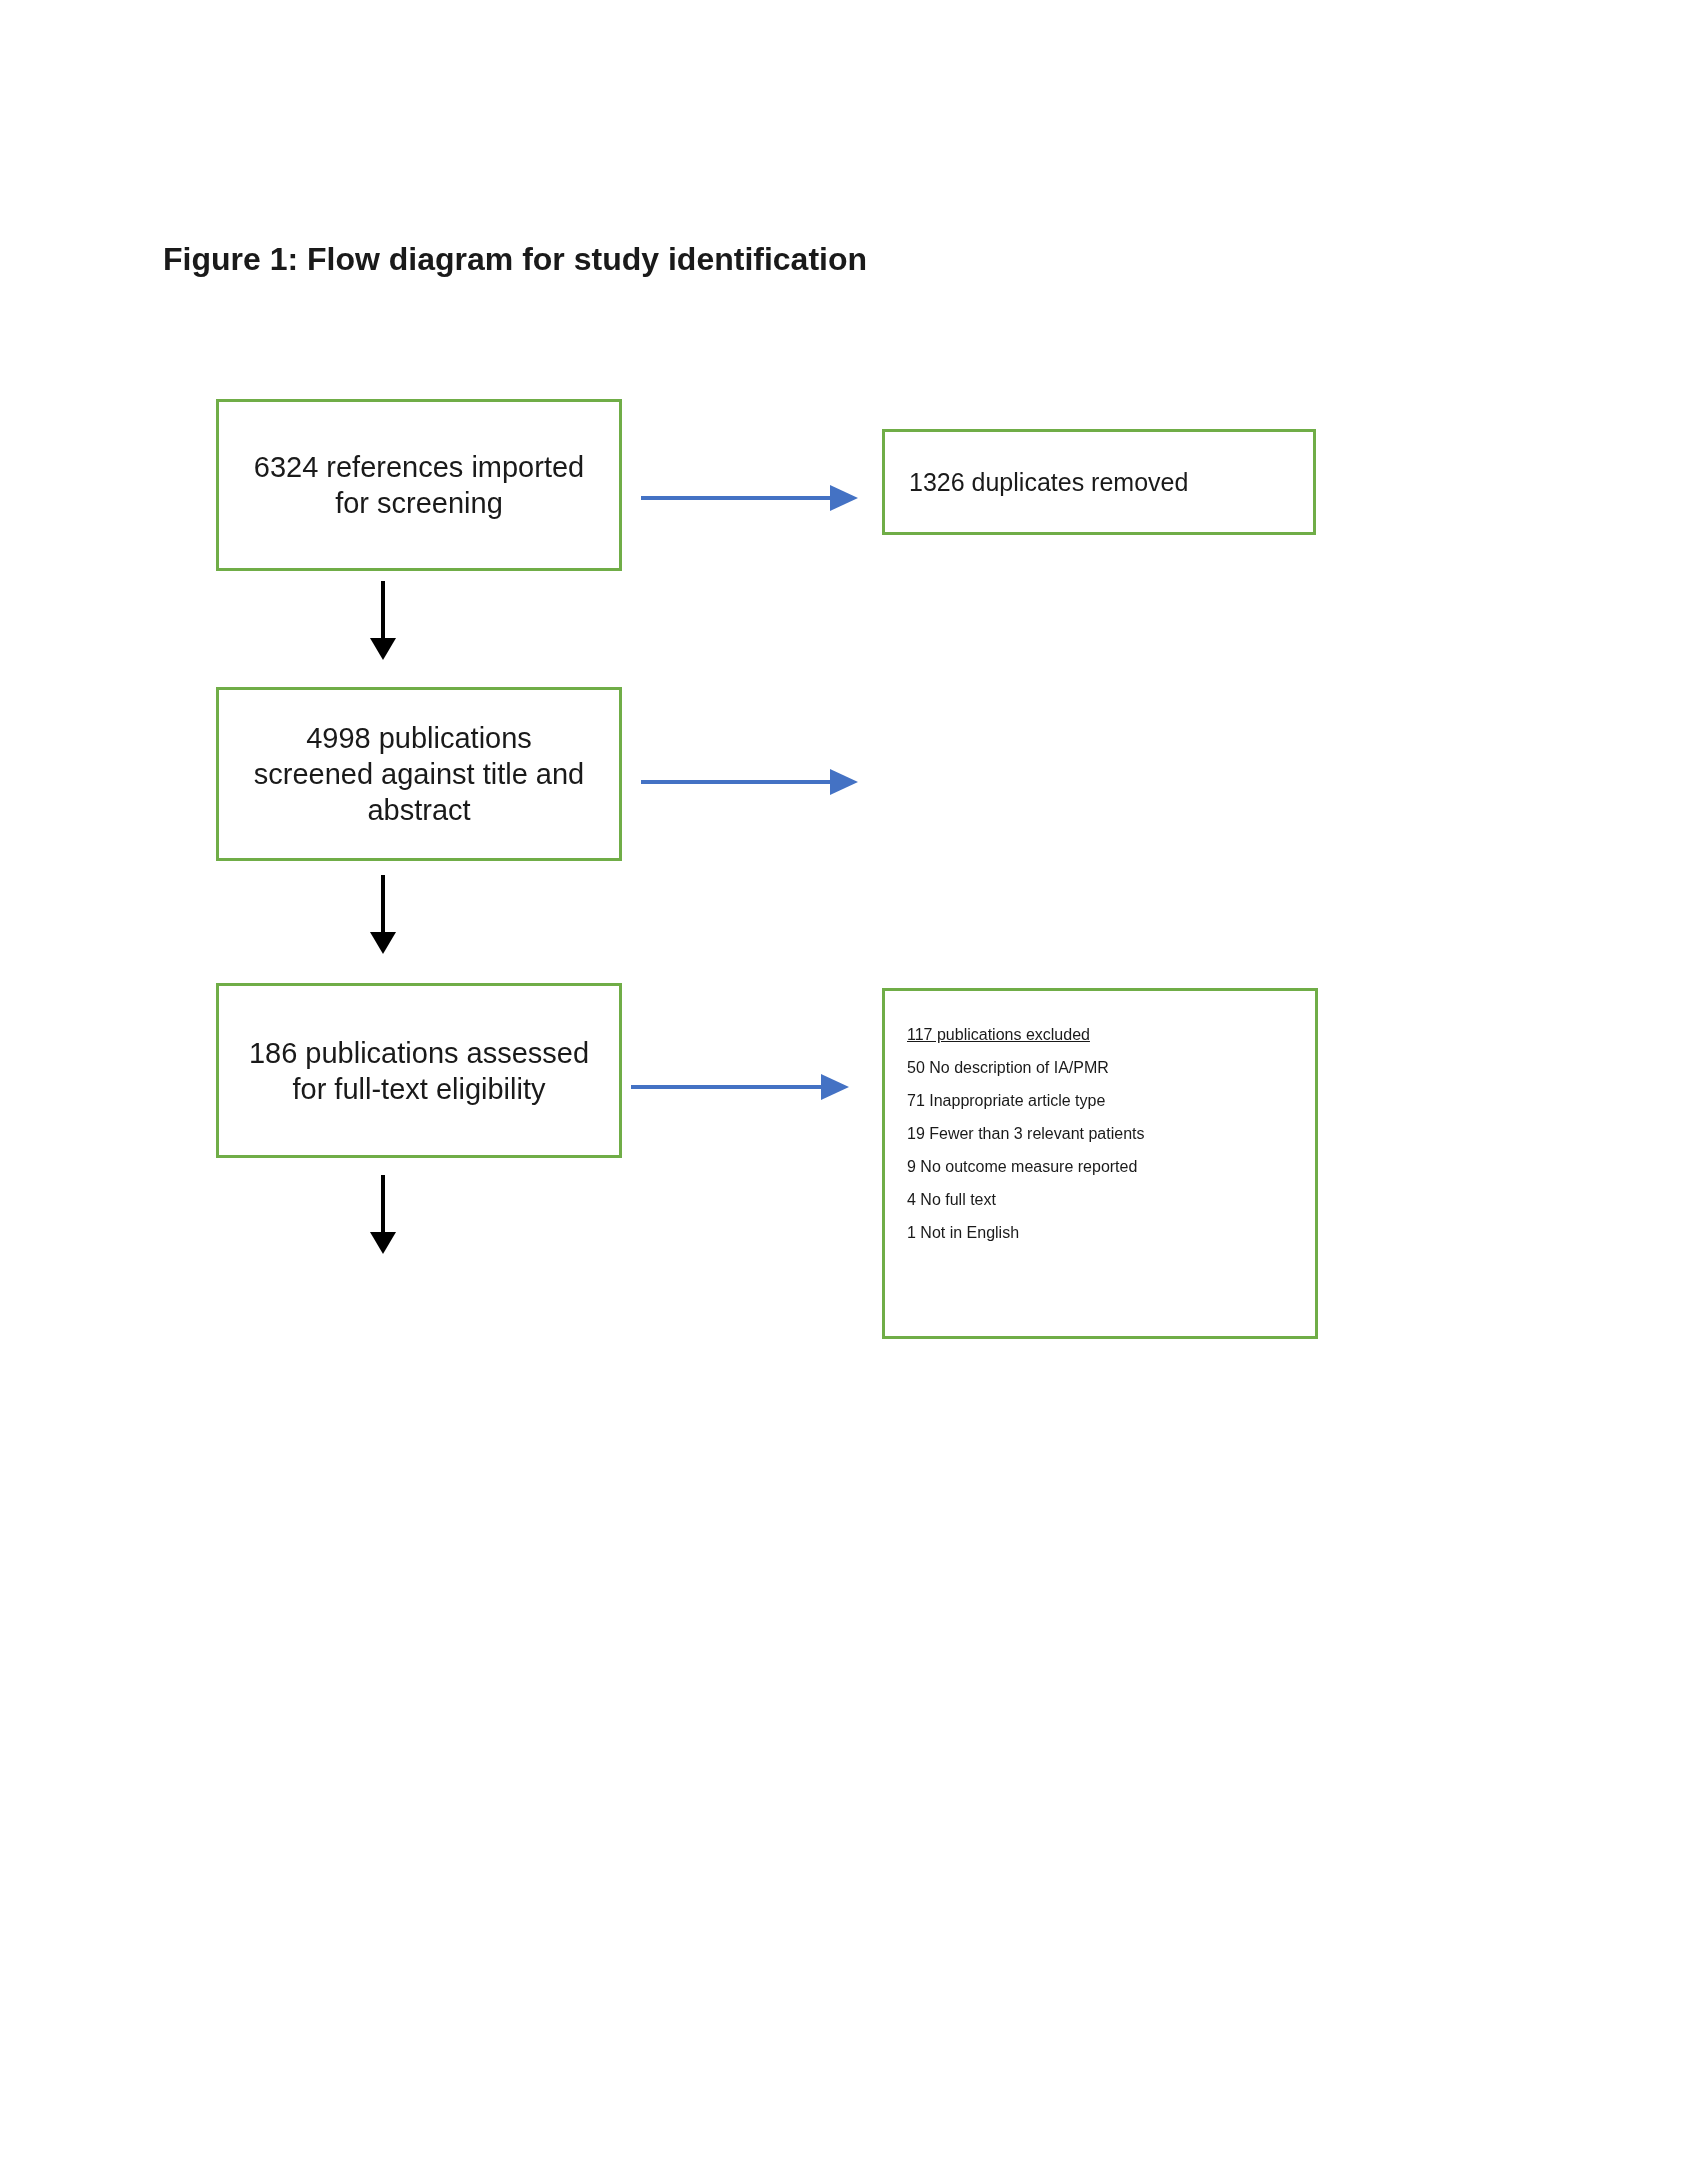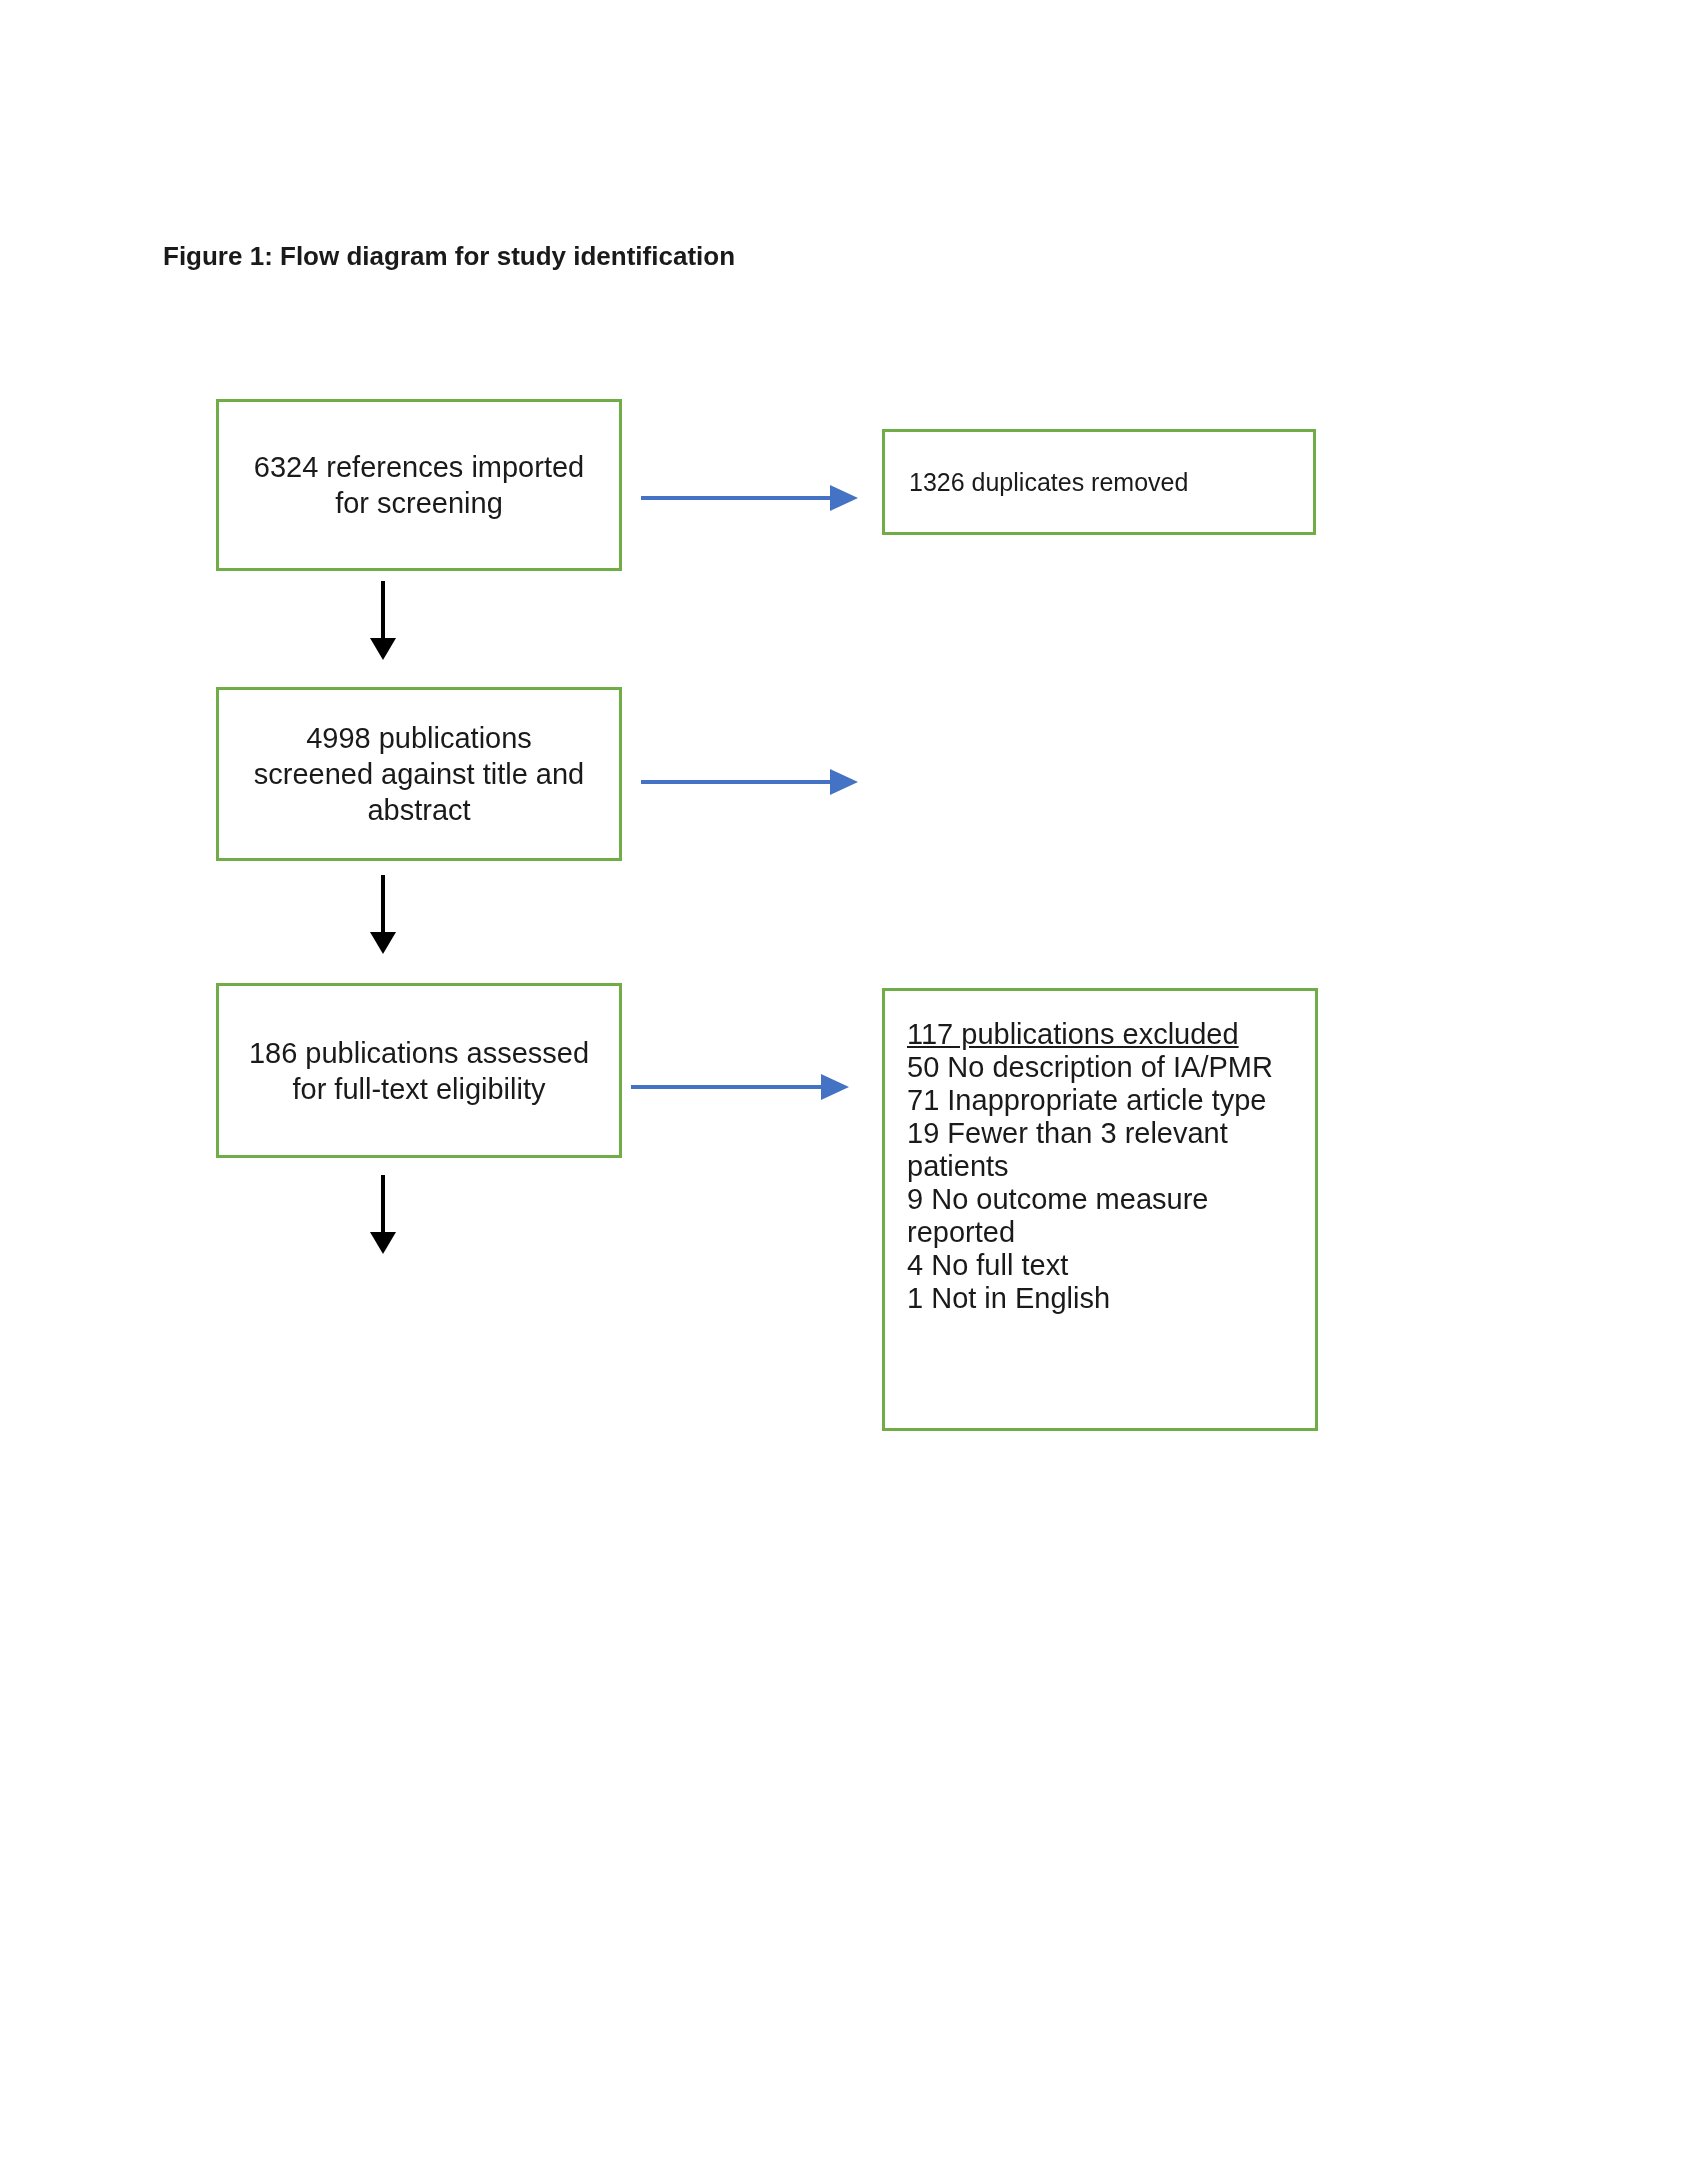--- a/index.html
+++ b/index.html
@@ -14,21 +14,21 @@
     position:relative;
     width:1683px;height:2178px;
     background:var(--bg);
     font-family:"Liberation Sans", sans-serif;
     color:var(--text);
     overflow:hidden;
     margin:0 auto;
   }
   .title{
     position:absolute;left:163px;top:241px;
-    font-size:26px;font-weight:bold;color:var(--text);
+    font-size:32px;font-weight:bold;color:var(--text);
     margin:0;white-space:nowrap;
   }
   .box{
     position:absolute;
     border:3px solid var(--green);
     background:#ffffff;
     box-sizing:border-box;
     display:flex;
   }
   .left-box{
@@ -45,24 +45,24 @@
   .lb4{top:1270px;height:173px;}
   .right-box{
     left:882px;width:434px;
     align-items:center;justify-content:flex-start;
     font-size:25px;
     padding-left:24px;padding-right:28px;
   }
   .rb1{top:429px;height:106px;}
   .rb2{top:713px;height:115px;}
   .rb3{
-    top:988px;height:443px;width:436px;
+    top:988px;height:351px;width:436px;
     flex-direction:column;
     align-items:flex-start;justify-content:flex-start;
-    font-size:29px;line-height:33px;
+    font-size:16px;line-height:33px;
     padding:27px 12px 0 22px;
   }
   .rb3 .excl-header{text-decoration:underline;}
   
   .varrow{
     position:absolute;width:26px;
     display:flex;flex-direction:column;align-items:center;
   }
   .va1{left:370px;top:581px;height:79px;}
   .va2{left:370px;top:875px;height:79px;}

